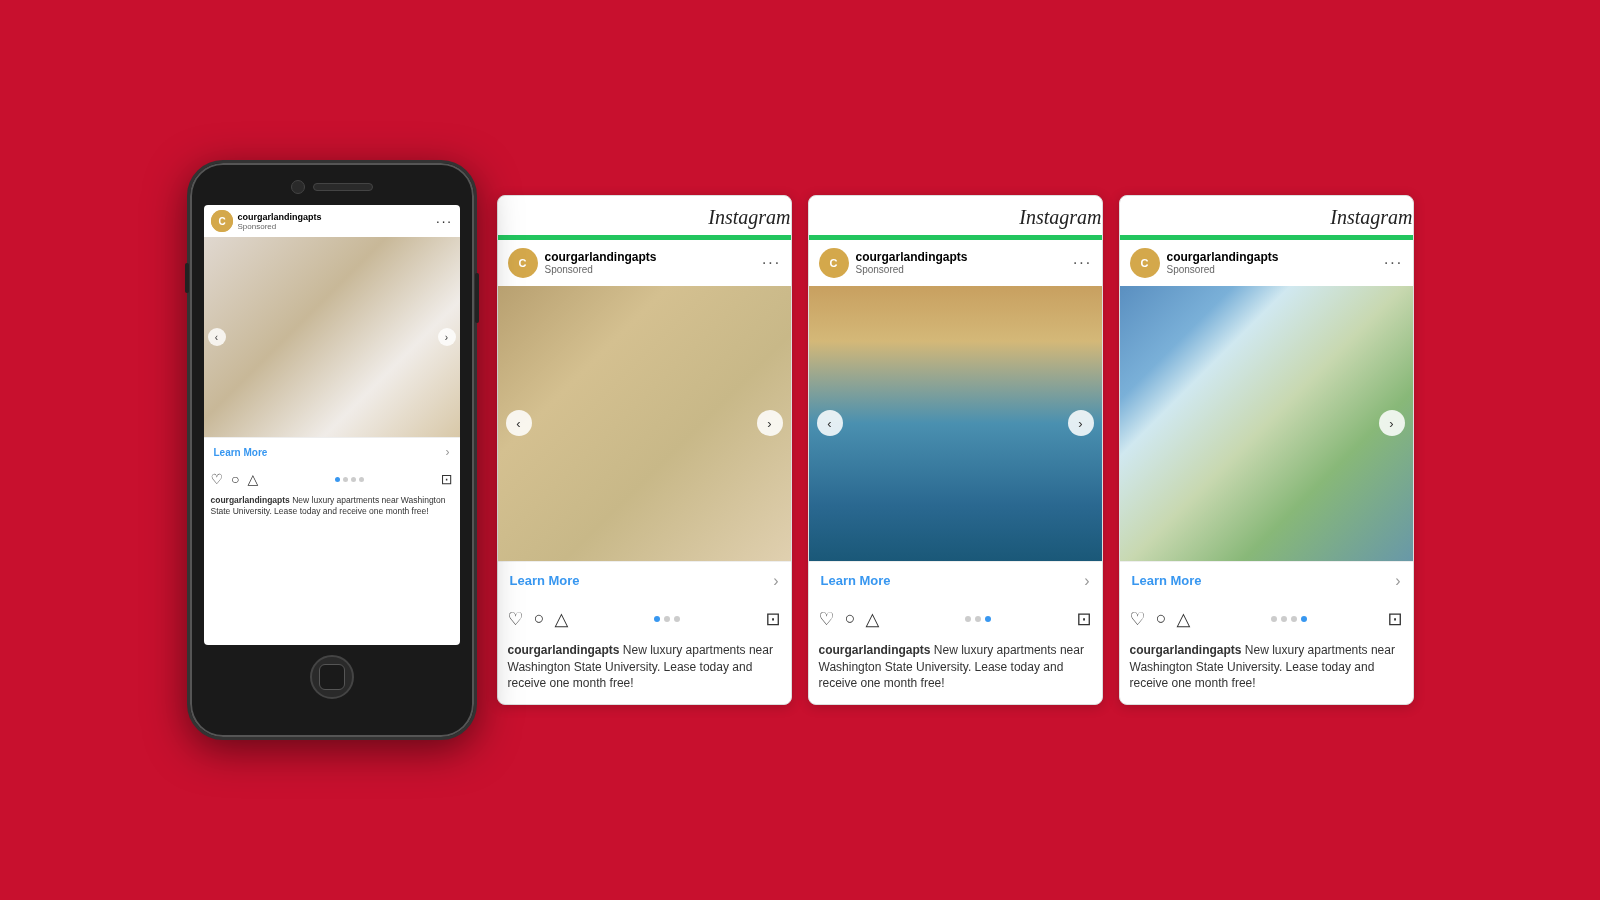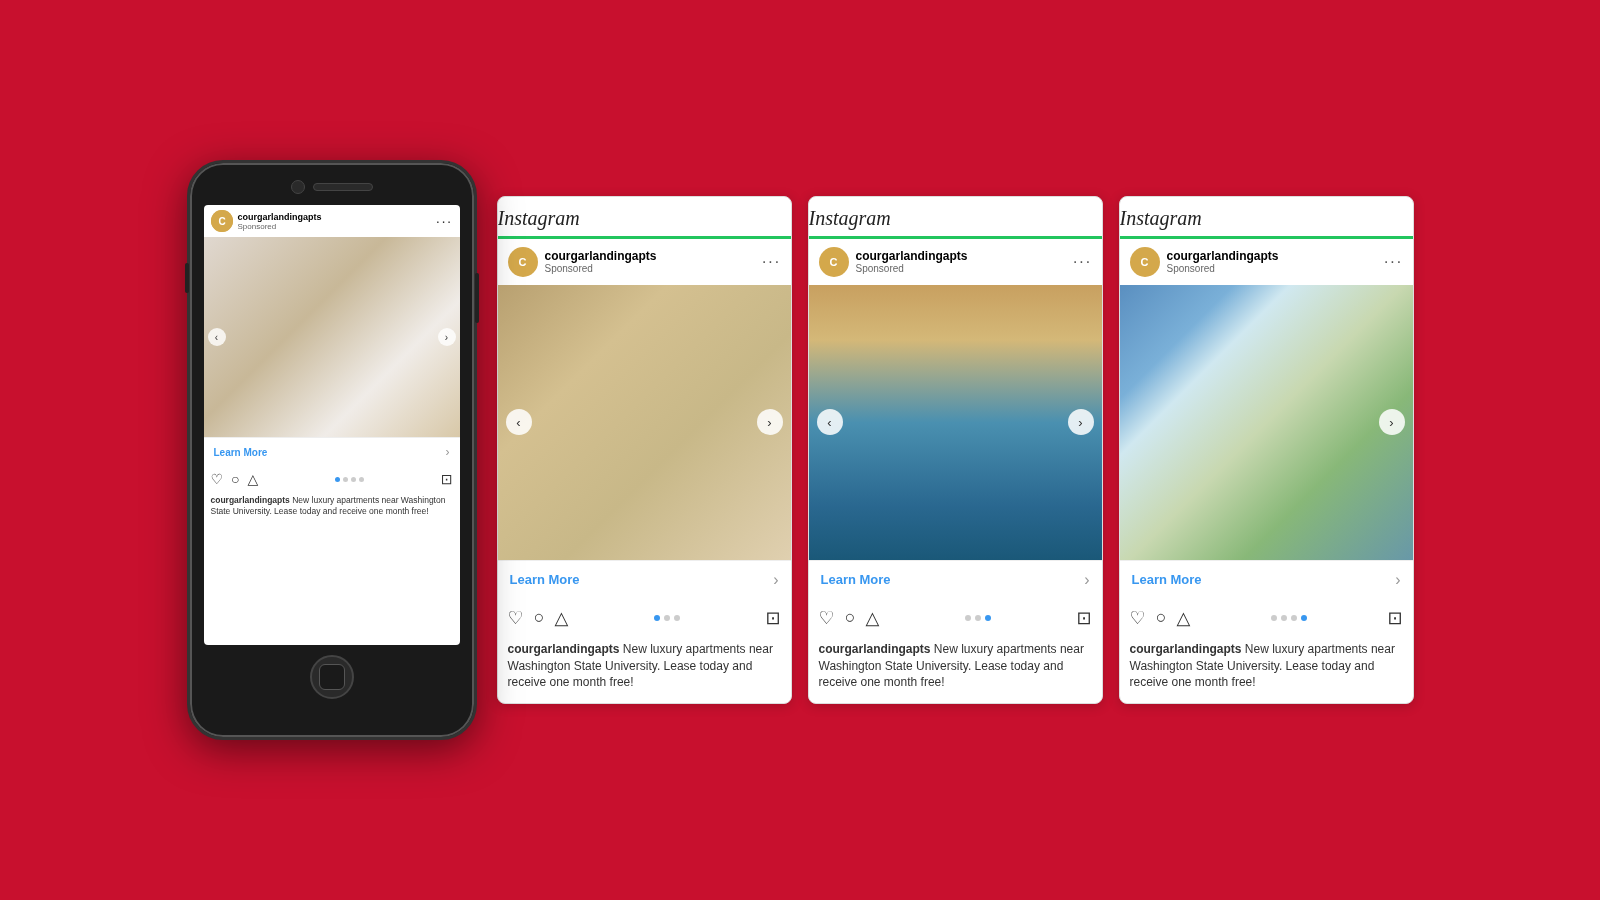--- a/index.html
+++ b/index.html
@@ -235,27 +235,27 @@
     .desktop-ig-card {
       background: #fff;
       border-radius: 8px;
       border: 1px solid #ddd;
       box-shadow: 0 2px 12px rgba(0,0,0,0.18);
       overflow: hidden;
       width: 295px;
     }
 
     .ig-title-bar {
-      text-align: left;
+      text-align: right;
       padding: 10px 0 6px;
       font-family: Georgia, 'Times New Roman', serif;
       font-style: italic;
       font-size: 20px;
       color: #222;
-      border-bottom: 3px solid #22c55e;
+      border-bottom: 5px solid #22c55e;
     }
 
     .ig-header-row {
       display: flex;
       align-items: center;
       padding: 8px 10px;
       gap: 7px;
     }
     .avatar-circle {
       width: 30px;

